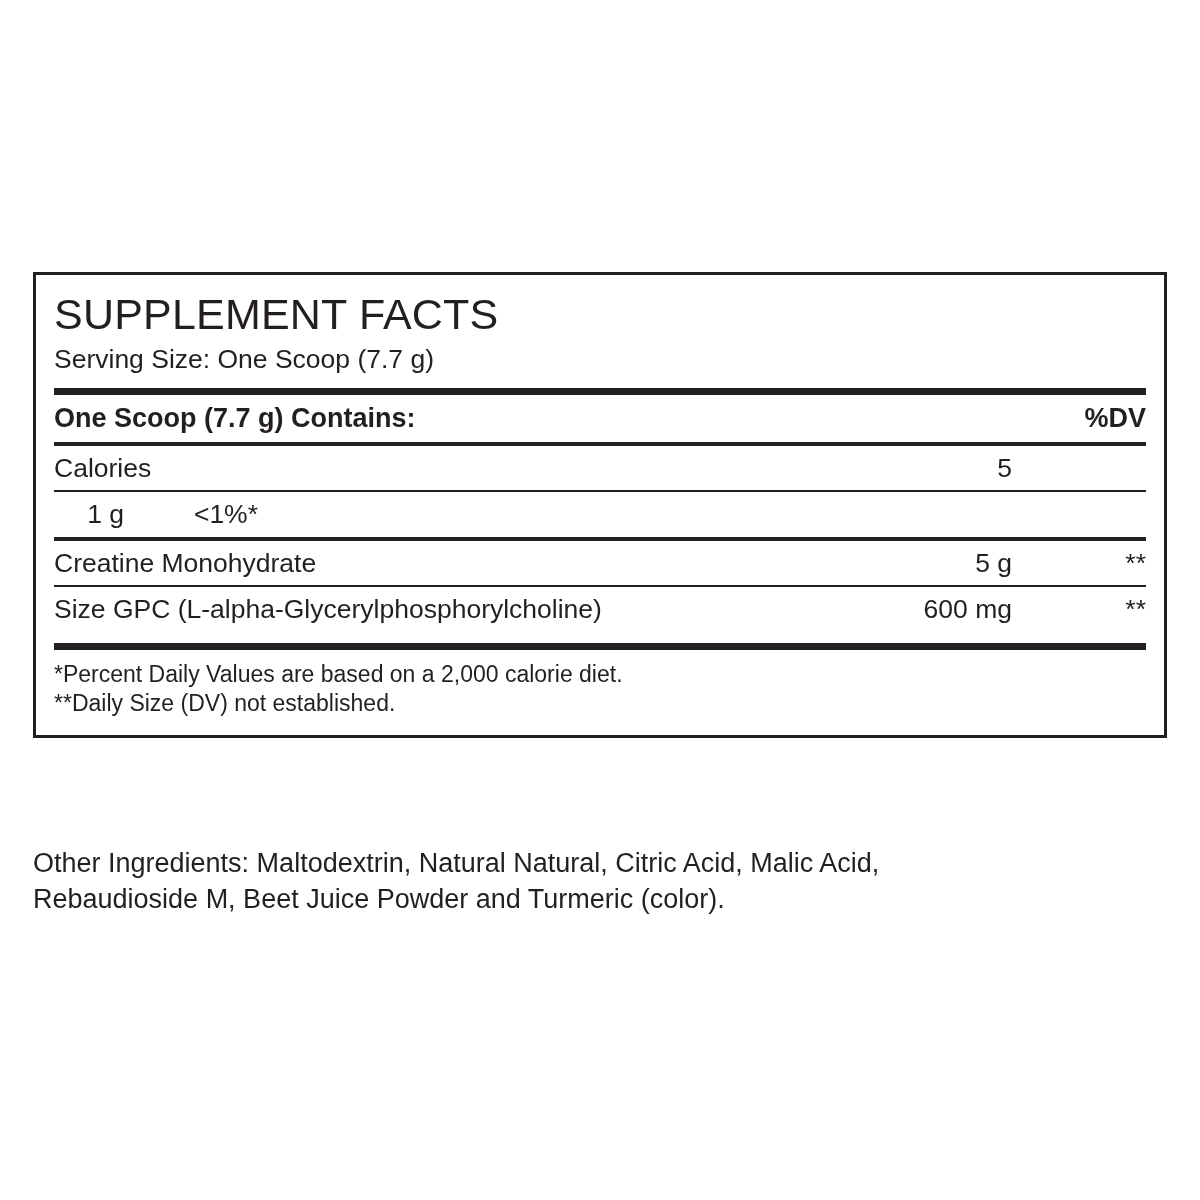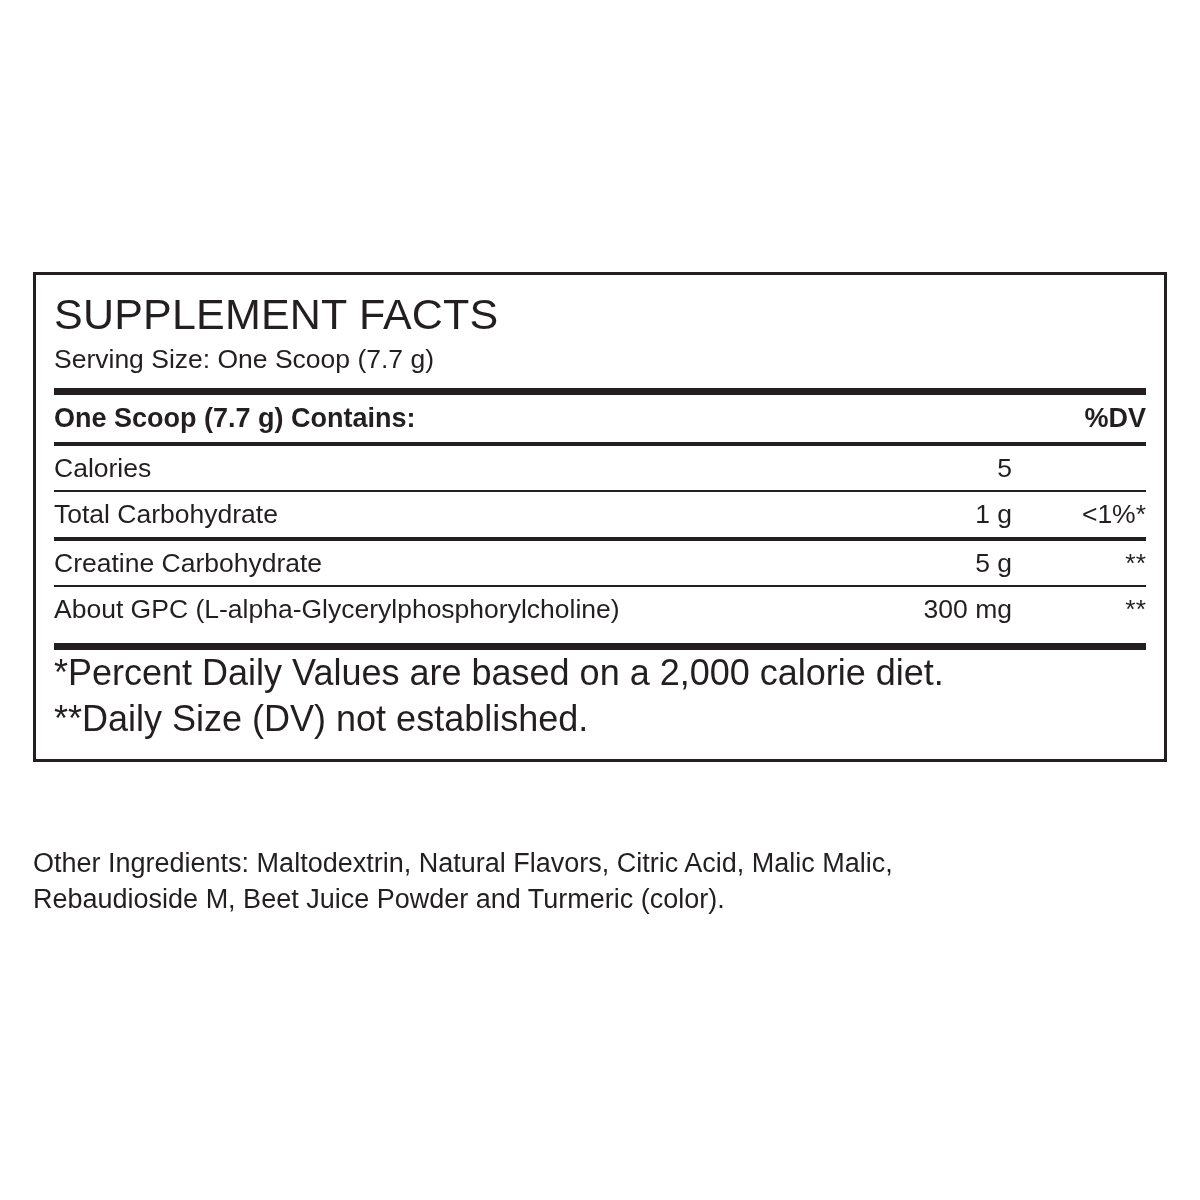--- a/index.html
+++ b/index.html
@@ -76,22 +76,23 @@
   }
   .row.header {
     font-weight: bold;
     font-size: 27px;
     padding: 10px 0 10px 0;
   }
   .row.header .dv {
     font-weight: bold;
   }
   .footnotes {
-    font-size: 36px;
+    font-size: 23px;
     line-height: 1.30;
+    padding-top: 10px;
   }
   .other {
     position: absolute;
     left: 33px;
     top: 845px;
     width: 1140px;
     font-size: 27px;
     line-height: 1.35;
   }
 </style>
@@ -118,48 +119,47 @@
 
     <div class="row">
       <span class="name">Calories</span>
       <span class="amount">5</span>
       <span class="dv"></span>
     </div>
 
     <div class="rule-thin"></div>
 
     <div class="row">
-      <span class="name">Total Carbohydrate</span>
       <span class="amount">1 g</span>
       <span class="dv">&lt;1%*</span>
     </div>
 
     <div class="rule-med"></div>
 
     <div class="row">
-      <span class="name">Creatine Carbohydrate</span>
+      <span class="name">Creatine Monohydrate</span>
       <span class="amount">5 g</span>
       <span class="dv">**</span>
     </div>
 
     <div class="rule-thin"></div>
 
     <div class="row">
-      <span class="name">About GPC (L-alpha-Glycerylphosphorylcholine)</span>
-      <span class="amount">300 mg</span>
+      <span class="name">Size GPC (L-alpha-Glycerylphosphorylcholine)</span>
+      <span class="amount">600 mg</span>
       <span class="dv">**</span>
     </div>
 
     <div class="rule-thick"></div>
 
     <div class="footnotes">
       <div>*Percent Daily Values are based on a 2,000 calorie diet.</div>
       <div>**Daily Size (DV) not established.</div>
     </div>
 
   </div>
 
   <div class="other">
-    <div>Other Ingredients: Maltodextrin, Natural Flavors, Citric Acid, Malic Malic,</div>
+    <div>Other Ingredients: Maltodextrin, Natural Natural, Citric Acid, Malic Acid,</div>
     <div>Rebaudioside M, Beet Juice Powder and Turmeric (color).</div>
   </div>
 
 </div>
 
 </body></html>

